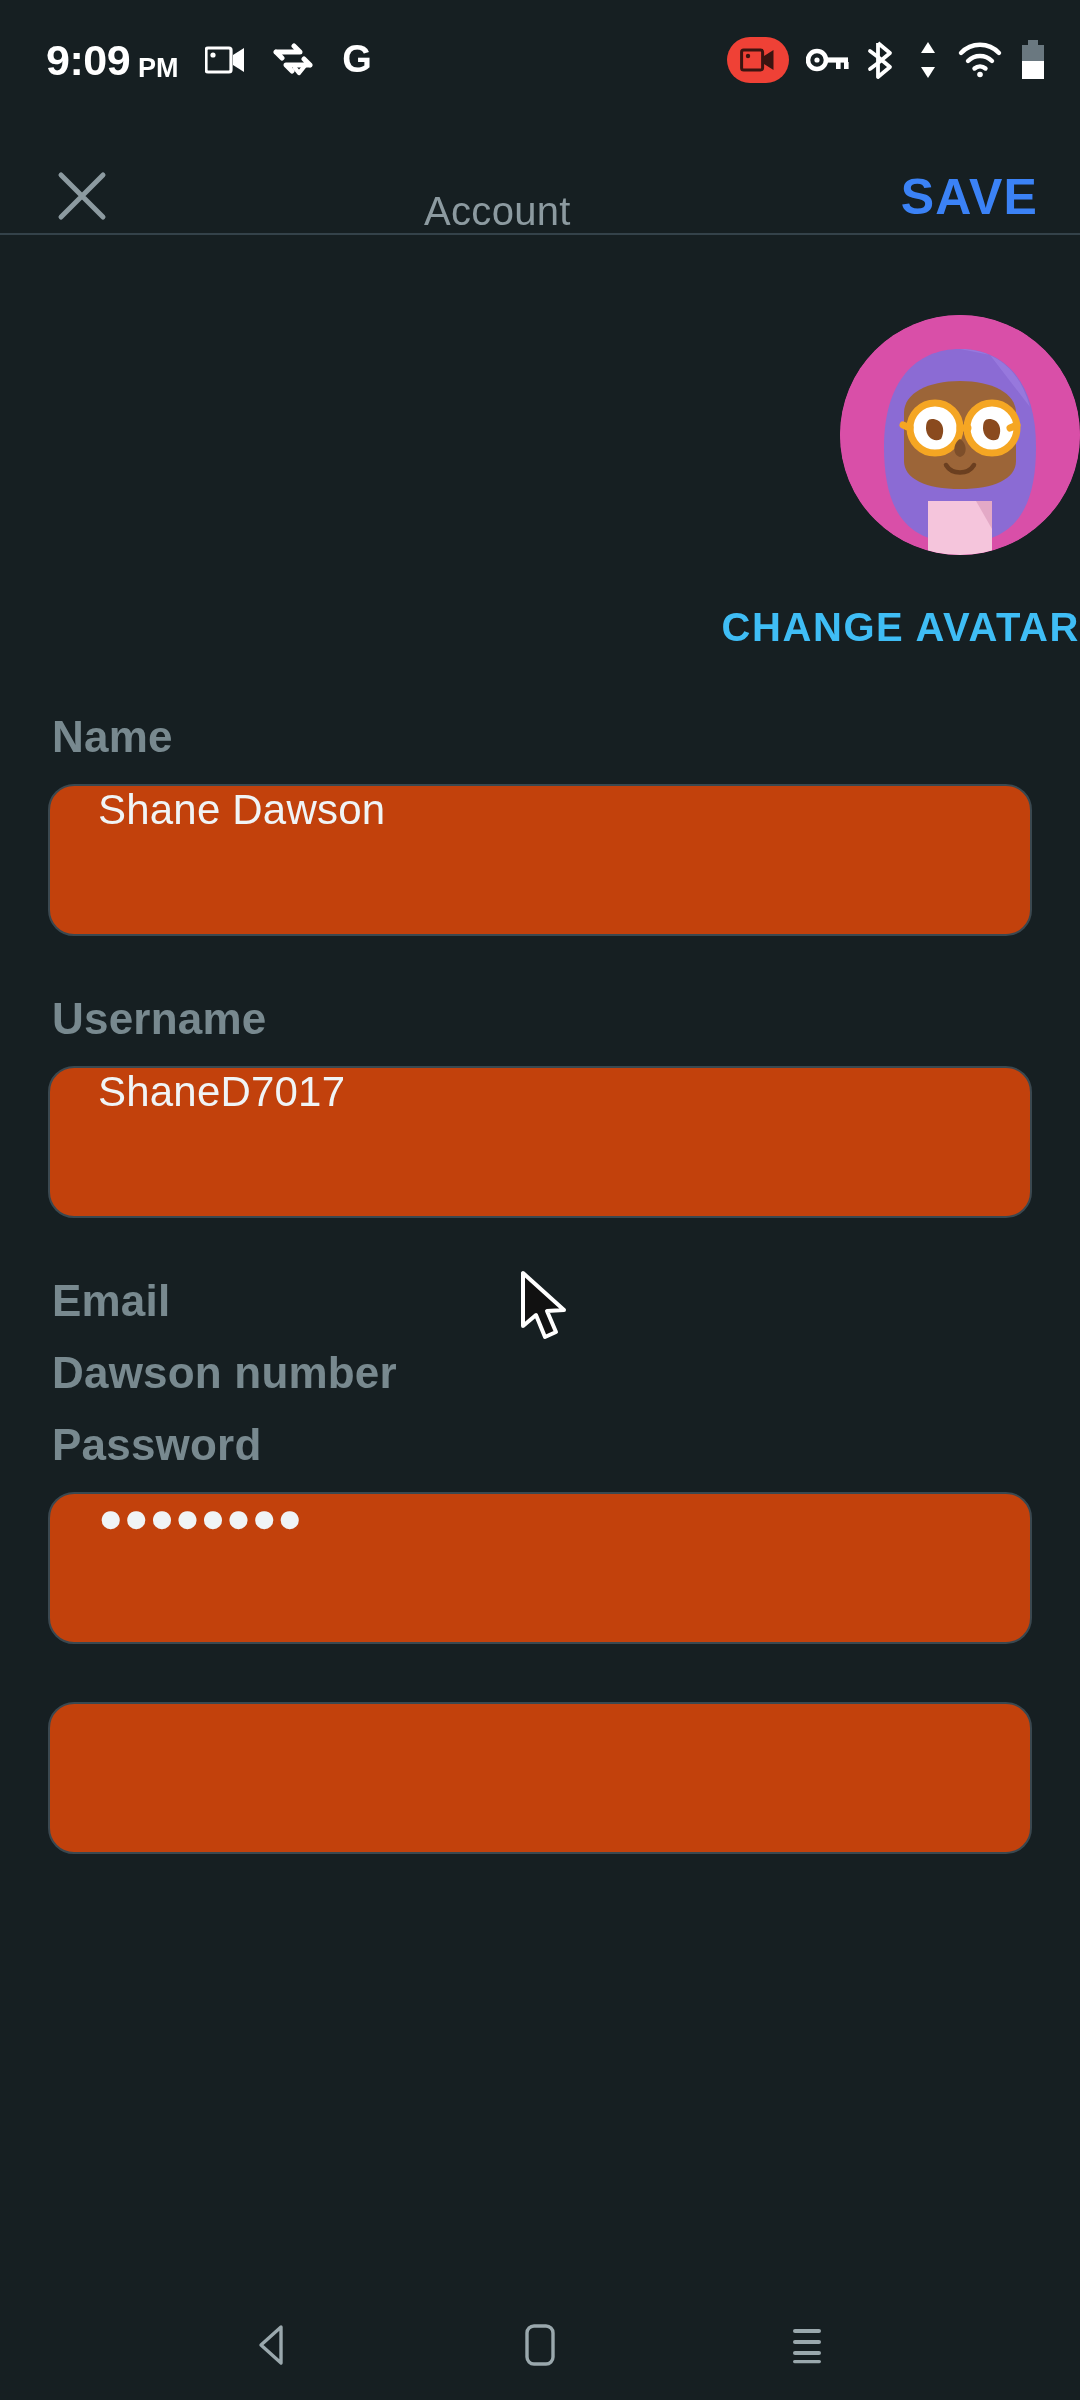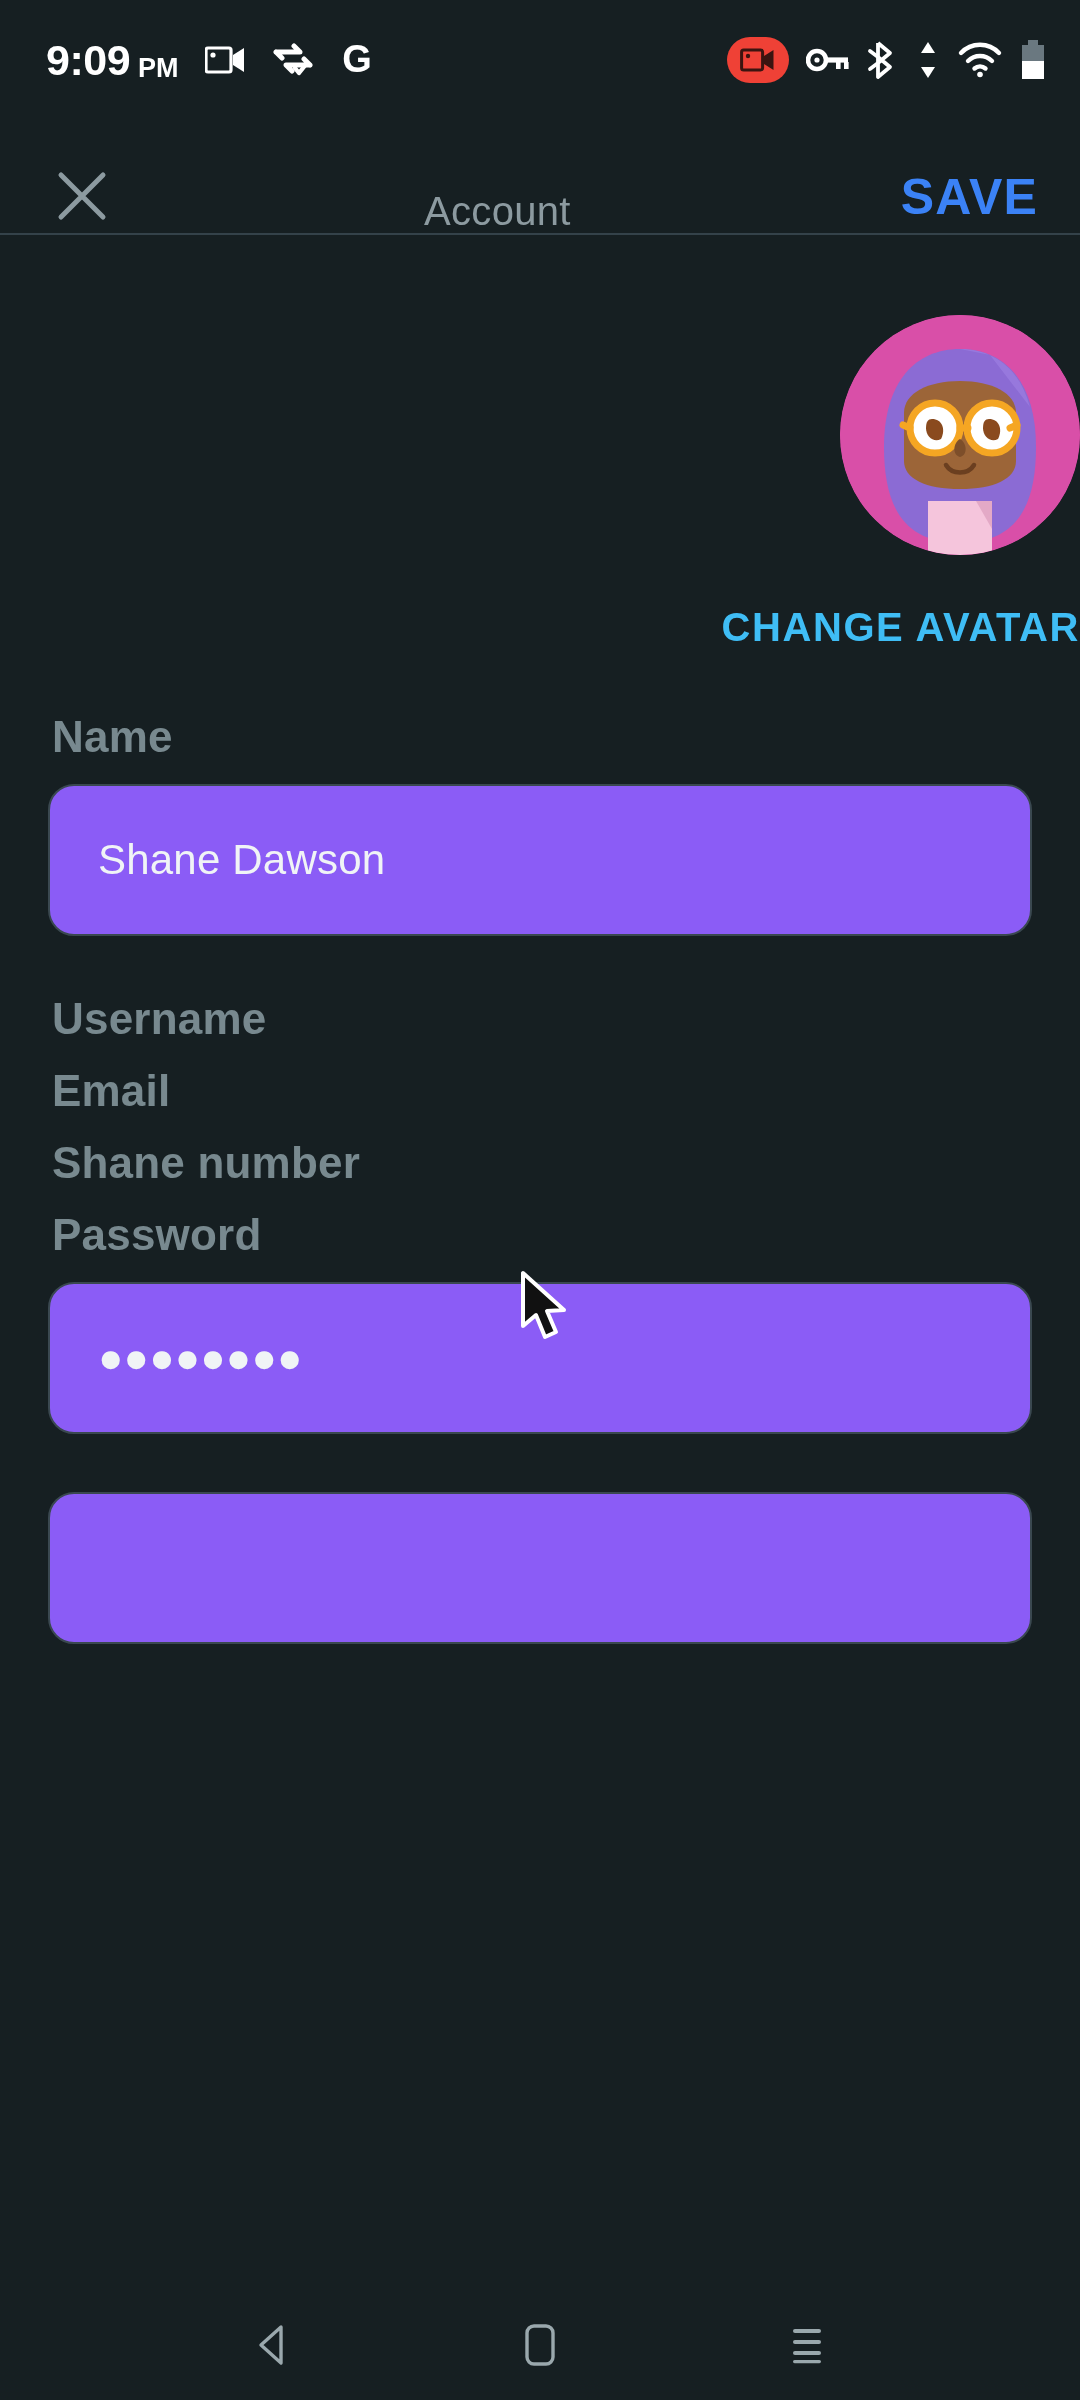--- a/index.html
+++ b/index.html
@@ -72,22 +72,22 @@
 
   
   .fields{ padding:0 48px; margin-top:62px; }
   .field{ margin-bottom:0; }
   .field-label{
     color:#78898f; font-size:44px; font-weight:700; letter-spacing:0.2px;
     margin-bottom:22px; margin-left:4px;
   }
   .field-box{
     width:984px; height:152px; border-radius:26px;
-    background:#8b5cf6; border:2px solid #3a4850;
-    display:flex; align-items:center; padding:0 48px;
+    background:#c2410c; border:2px solid #3a4850;
+    display:flex; padding:0 48px;
     margin-bottom:58px; cursor:text;
   }
   .field-value{
     color:#f0f4f6; font-size:42px; font-weight:400; letter-spacing:0.2px;
     white-space:nowrap;
   }
   .field-box.partial{ margin-bottom:0; }
 
   
   .cursor{ position:absolute; left:519px; top:1270px; pointer-events:none; }
@@ -238,28 +238,31 @@
 
     <div class="field">
       <div class="field-label">Name</div>
       <div class="field-box">
         <span class="field-value">Shane Dawson</span>
       </div>
     </div>
 
     <div class="field">
       <div class="field-label">Username</div>
+      <div class="field-box">
+        <span class="field-value">ShaneD7017</span>
+      </div>
     </div>
 
     <div class="field">
       <div class="field-label">Email</div>
     </div>
 
     <div class="field">
-      <div class="field-label">Shane number</div>
+      <div class="field-label">Dawson number</div>
     </div>
 
     <div class="field">
       <div class="field-label">Password</div>
       <div class="field-box">
         <span class="field-value">●●●●●●●●</span>
       </div>
     </div>
 
     <div class="field">

